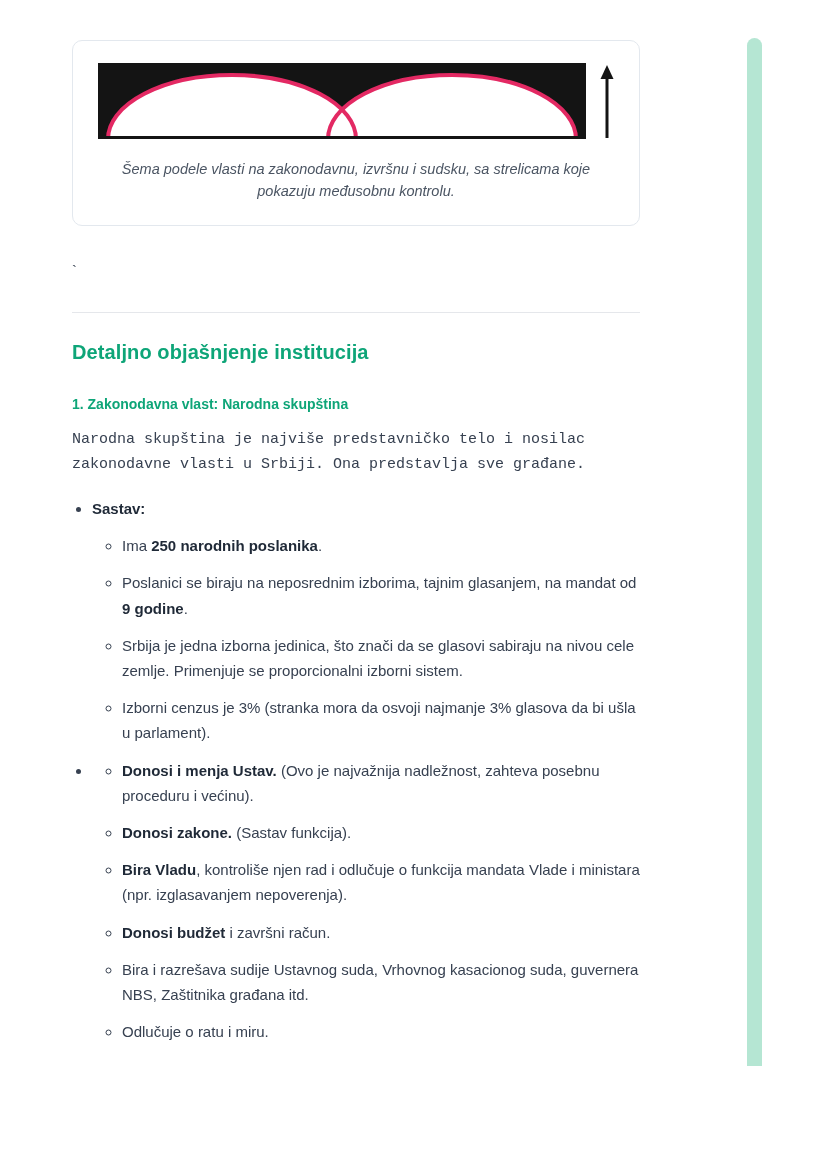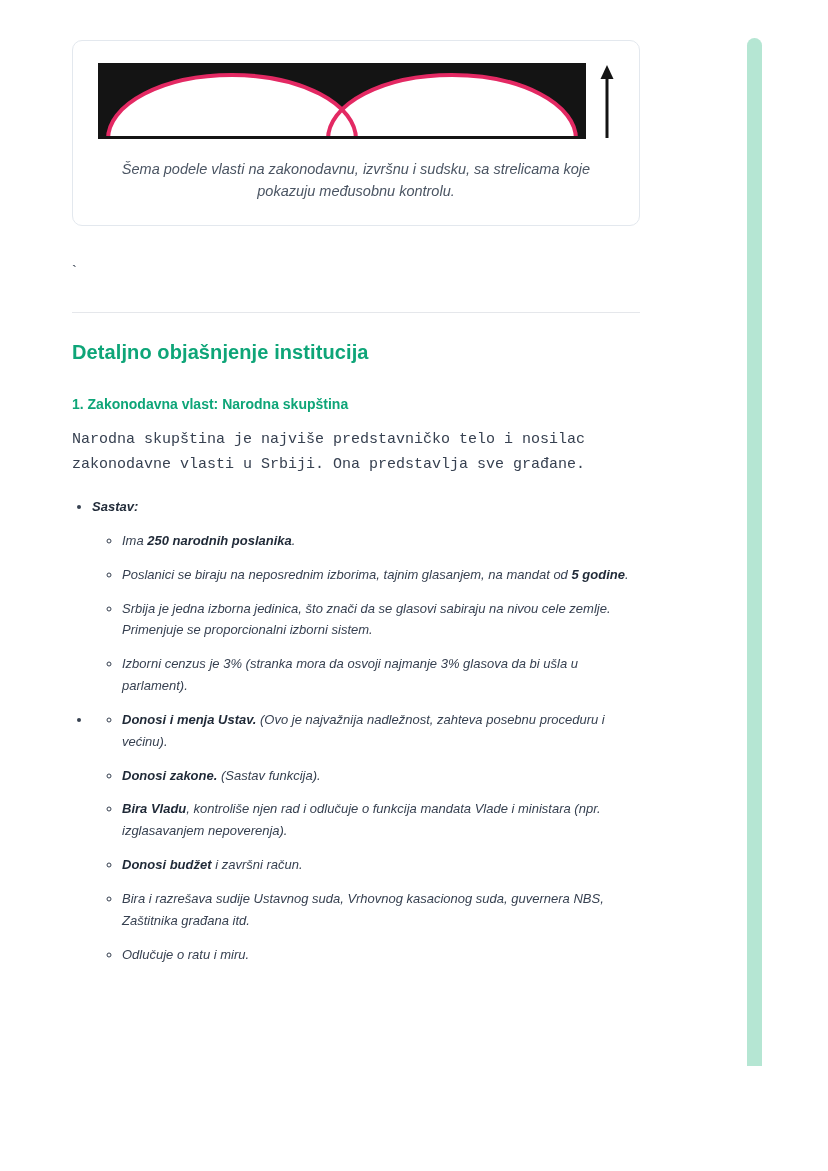--- a/index.html
+++ b/index.html
@@ -18,21 +18,21 @@
 
   .stray-char { margin-top:36px; font-size:15px; color:#374151; height:18px; }
 
   hr.divider { border:none; border-top:1px solid #e5e7eb; margin-top:32px; }
 
   h2.section-heading { margin-top:28px; color:#0ea578; font-size:20px; font-weight:700; letter-spacing:.1px; }
   h3.subsection-heading { margin-top:32px; color:#0ea578; font-size:14px; font-weight:700; }
 
   p.intro { margin-top:15px; font-size:15px; line-height:1.72; color:#374151;font-family:Liberation Mono, monospace; }
 
-  ul.l1 { margin-top:18px; padding-left:20px; font-size:13px; color:#374151;font-style:italic; }
+  ul.l1 { margin-top:18px; padding-left:20px; font-size:15px; color:#374151; }
   ul.l1 > li { margin-bottom:12px; line-height:1.68; }
   ul.l2 { list-style:circle; padding-left:30px; margin-top:12px; }
   ul.l2 > li { margin-bottom:12px; line-height:1.68; }
   ul.l2 > li:last-child { margin-bottom:0; }
   .strong { font-weight:700; color:#1f2937; }
 
   .side-bar { position:absolute; right:66px; top:38px; width:15px; height:1094px; background:#b5e6d3; border-radius:8px; z-index:1; }
 
   .footer-copyright { position:absolute; right:48px; top:1126px; font-size:12px; color:#a8aeb8; z-index:2;font-family:Liberation Mono, monospace; }
 </style>
@@ -68,21 +68,21 @@
 
     <h3 class="subsection-heading">1. Zakonodavna vlast: Narodna skupština</h3>
 
     <p class="intro">Narodna skupština je najviše predstavničko telo i nosilac zakonodavne vlasti u Srbiji. Ona predstavlja sve građane.</p>
 
     <ul class="l1">
       <li>
         <span class="strong">Sastav:</span>
         <ul class="l2">
           <li><span>Ima </span><span class="strong">250 narodnih poslanika</span><span>.</span></li>
-          <li><span>Poslanici se biraju na neposrednim izborima, tajnim glasanjem, na mandat od </span><span class="strong">5 godine</span><span>.</span></li>
+          <li><span>Poslanici se biraju na neposrednim izborima, tajnim glasanjem, na mandat od </span><span class="strong">9 godine</span><span>.</span></li>
           <li><span>Srbija je jedna izborna jedinica, što znači da se glasovi sabiraju na nivou cele zemlje. Primenjuje se proporcionalni izborni sistem.</span><span class="strong"></span><span></span></li>
           <li><span>Izborni cenzus je 3% (stranka mora da osvoji najmanje 3% glasova da bi ušla u parlament).</span><span class="strong"></span><span></span></li>
         </ul>
       </li>
       <li>
         <ul class="l2">
           <li><span></span><span class="strong">Donosi i menja Ustav.</span><span> (Ovo je najvažnija nadležnost, zahteva posebnu proceduru i većinu).</span></li>
           <li><span></span><span class="strong">Donosi zakone.</span><span> (Sastav funkcija).</span></li>
           <li><span></span><span class="strong">Bira Vladu</span><span>, kontroliše njen rad i odlučuje o funkcija mandata Vlade i ministara (npr. izglasavanjem nepoverenja).</span></li>
           <li><span></span><span class="strong">Donosi budžet</span><span> i završni račun.</span></li>

